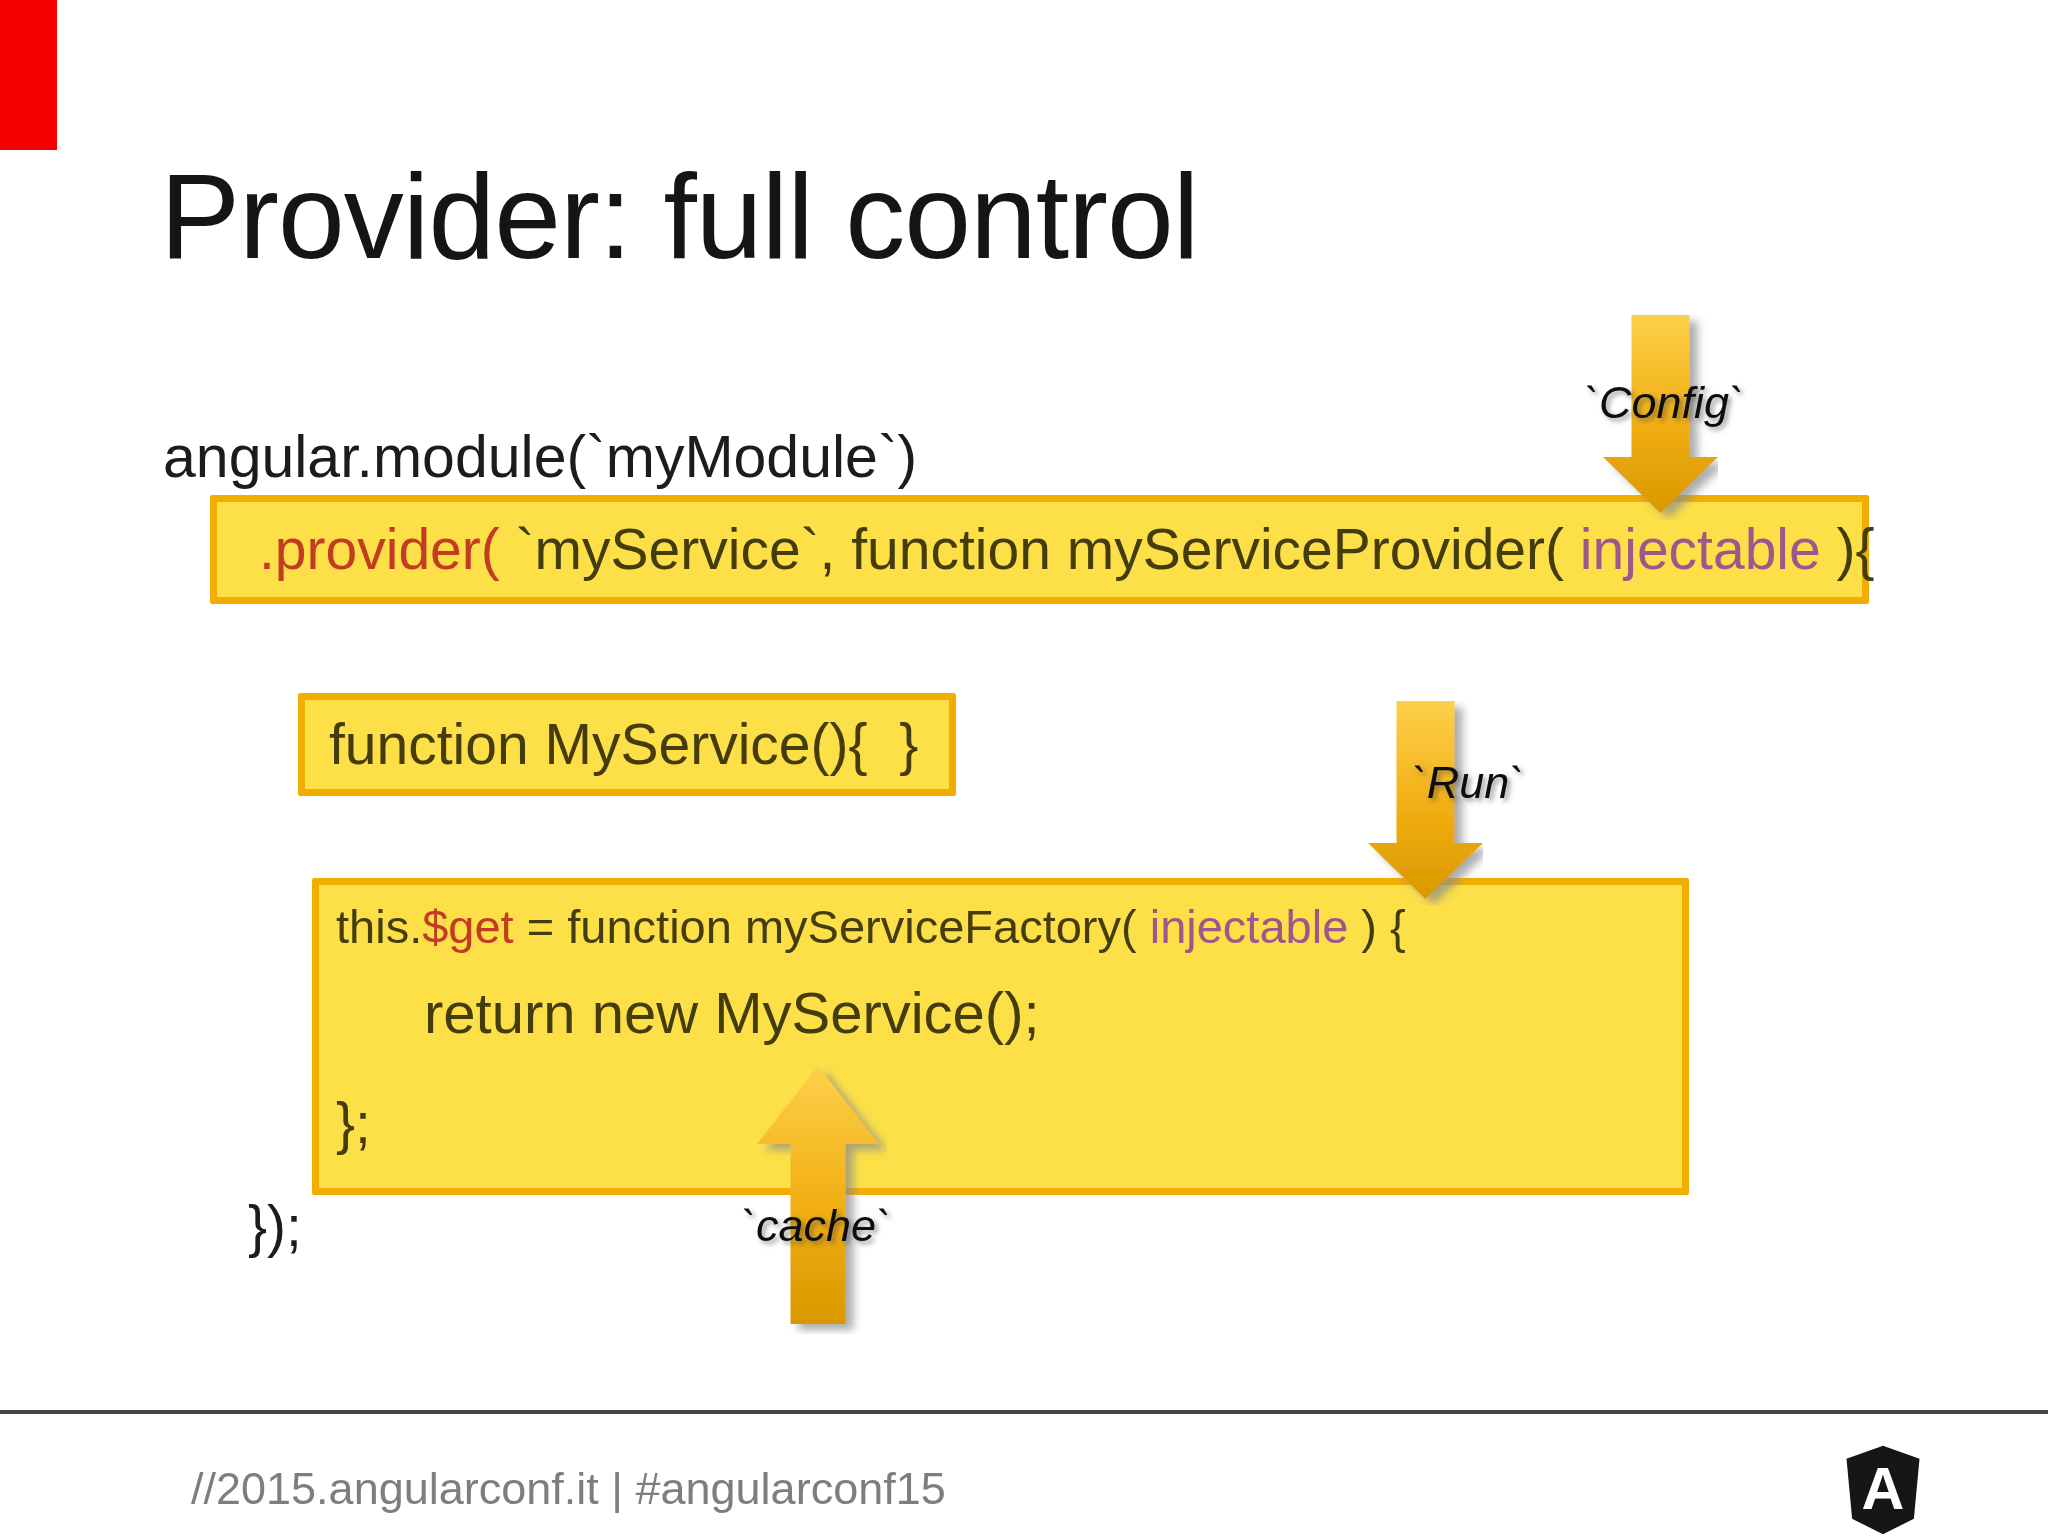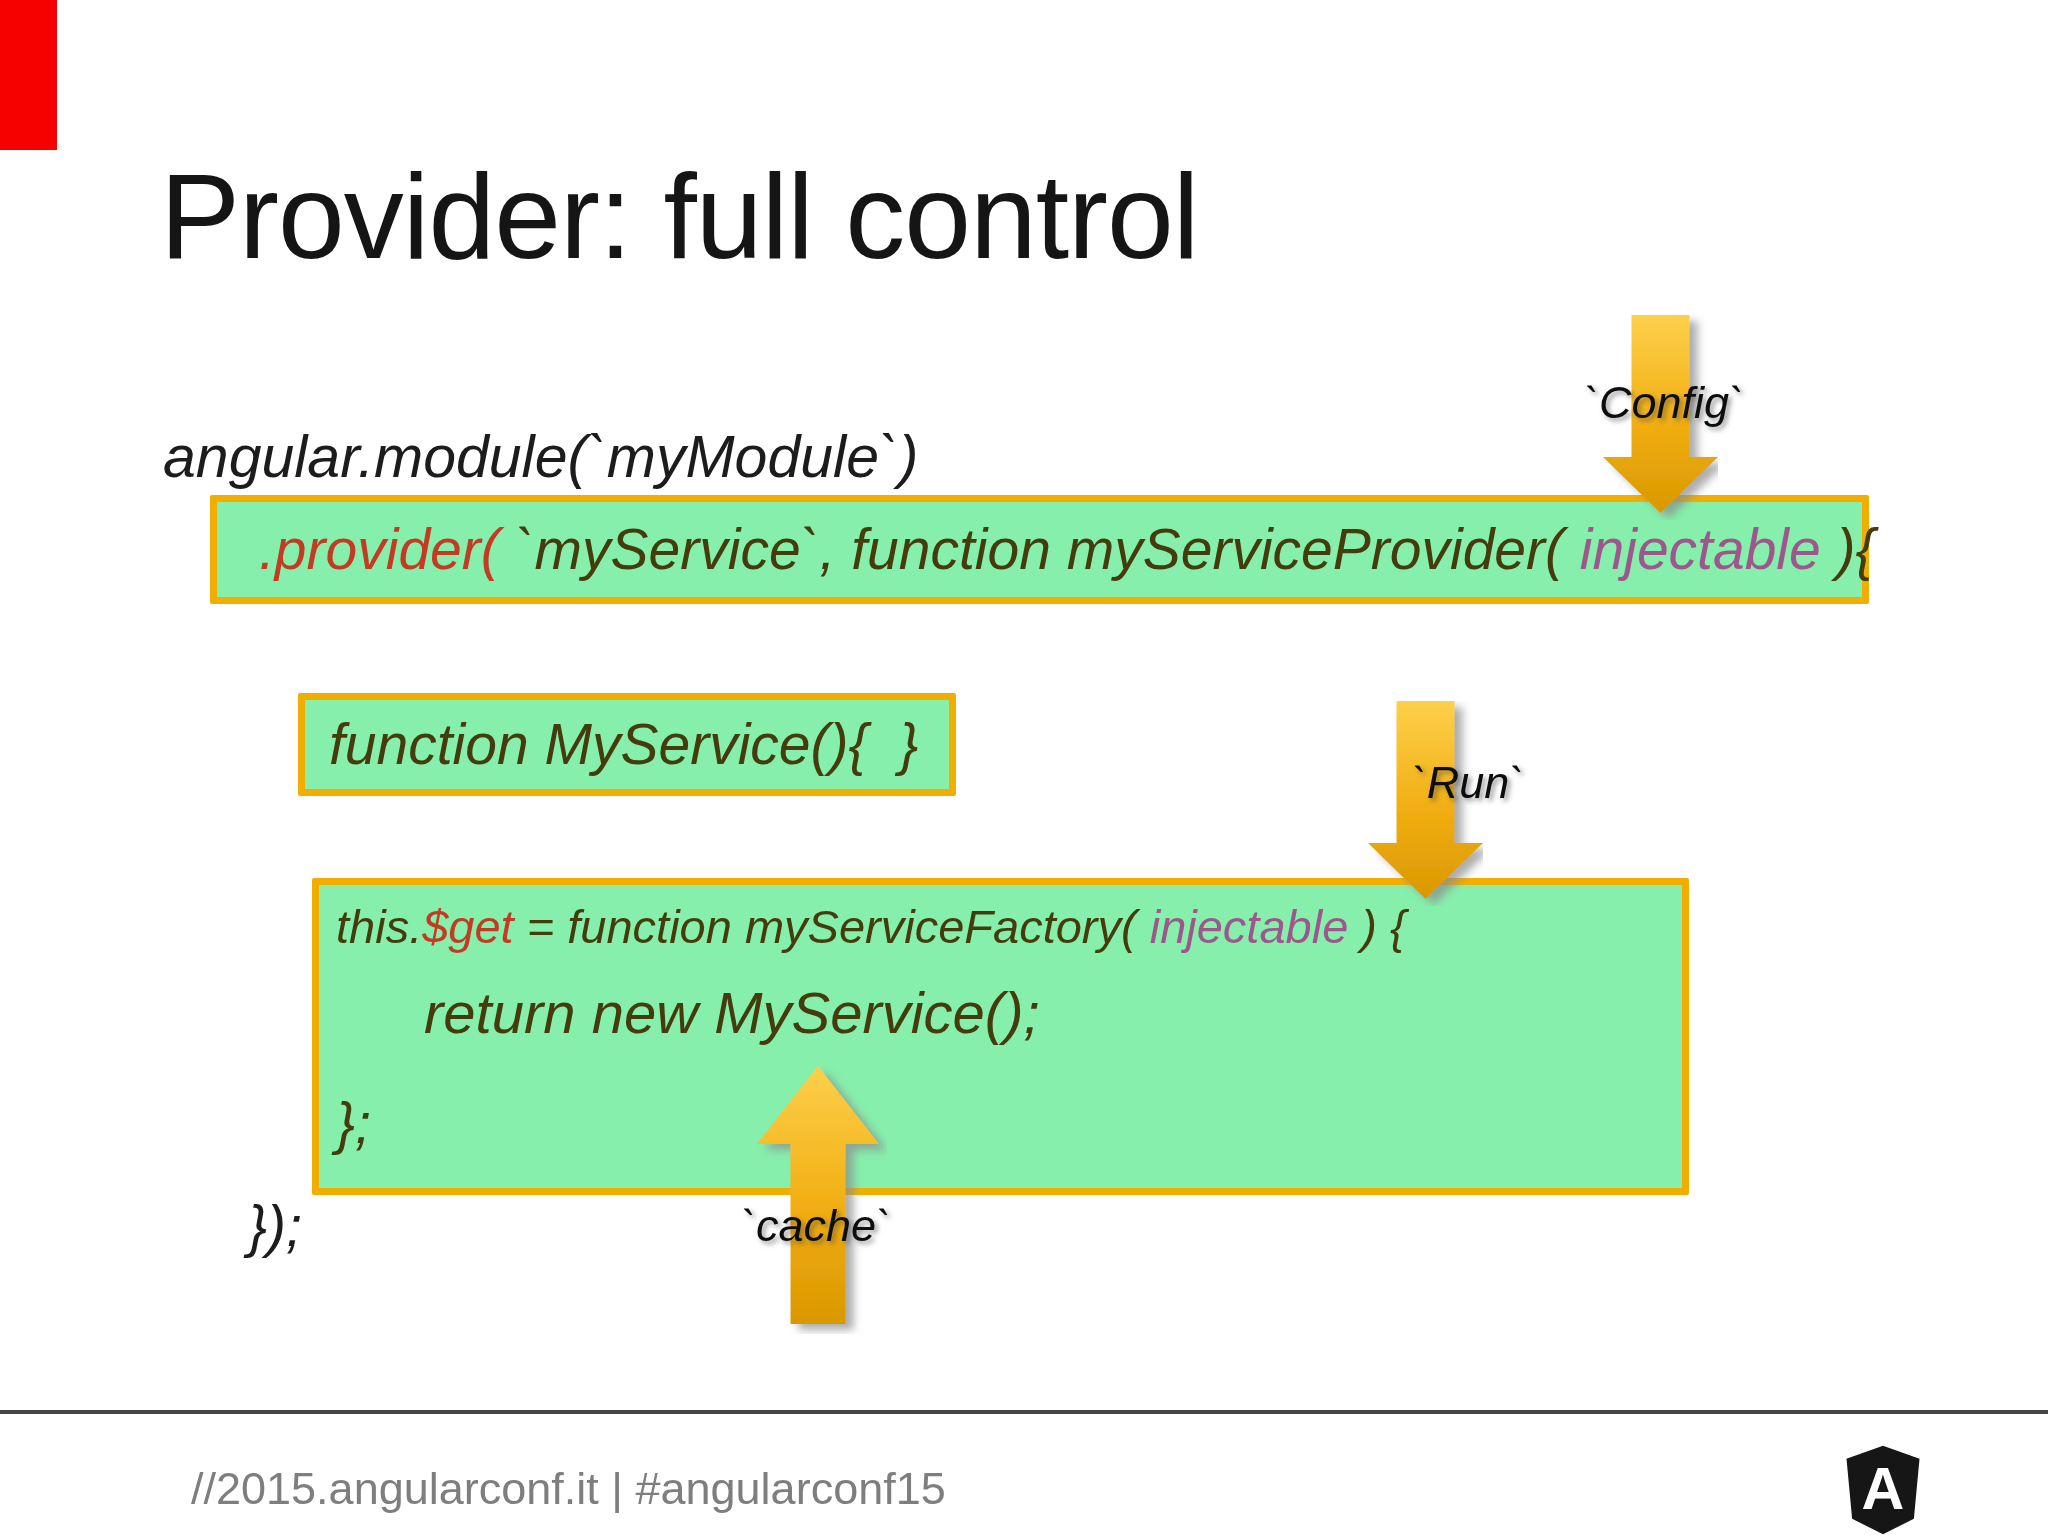--- a/index.html
+++ b/index.html
@@ -12,26 +12,26 @@
   
   .red-bar{left:0;top:0;width:57px;height:150px;background:#f60000;z-index:5;}
 
   
   .title{
     left:160px;top:156px;font-size:120px;font-weight:300;color:#151515;
     letter-spacing:-1px;line-height:1;white-space:pre;z-index:2;
   }
 
   
-  .code{font-style:italic;white-space:pre;color:#1c1c1c;line-height:1;}
+  .code{white-space:pre;color:#1c1c1c;line-height:1;}
   .module-line{left:163px;top:428px;font-size:59px;z-index:2;}
 
   
   .hlbox{
-    box-sizing:border-box;border:7px solid #F2AE00;background:#86efac;
+    box-sizing:border-box;border:7px solid #F2AE00;background:#fde047;
     border-radius:2px;display:flex;align-items:center;z-index:1;
   }
   .box-provider{left:210px;top:495px;width:1659px;height:109px;padding-left:42px;}
   .box-service{left:298px;top:693px;width:658px;height:103px;padding-left:24px;}
   .box-get{left:312px;top:878px;width:1377px;height:317px;}
   .boxline{font-size:57px;}
   .c-dark{color:#453C0D;}
   .c-red{color:#C23B22;}
   .c-purple{color:#9E578C;}
 

